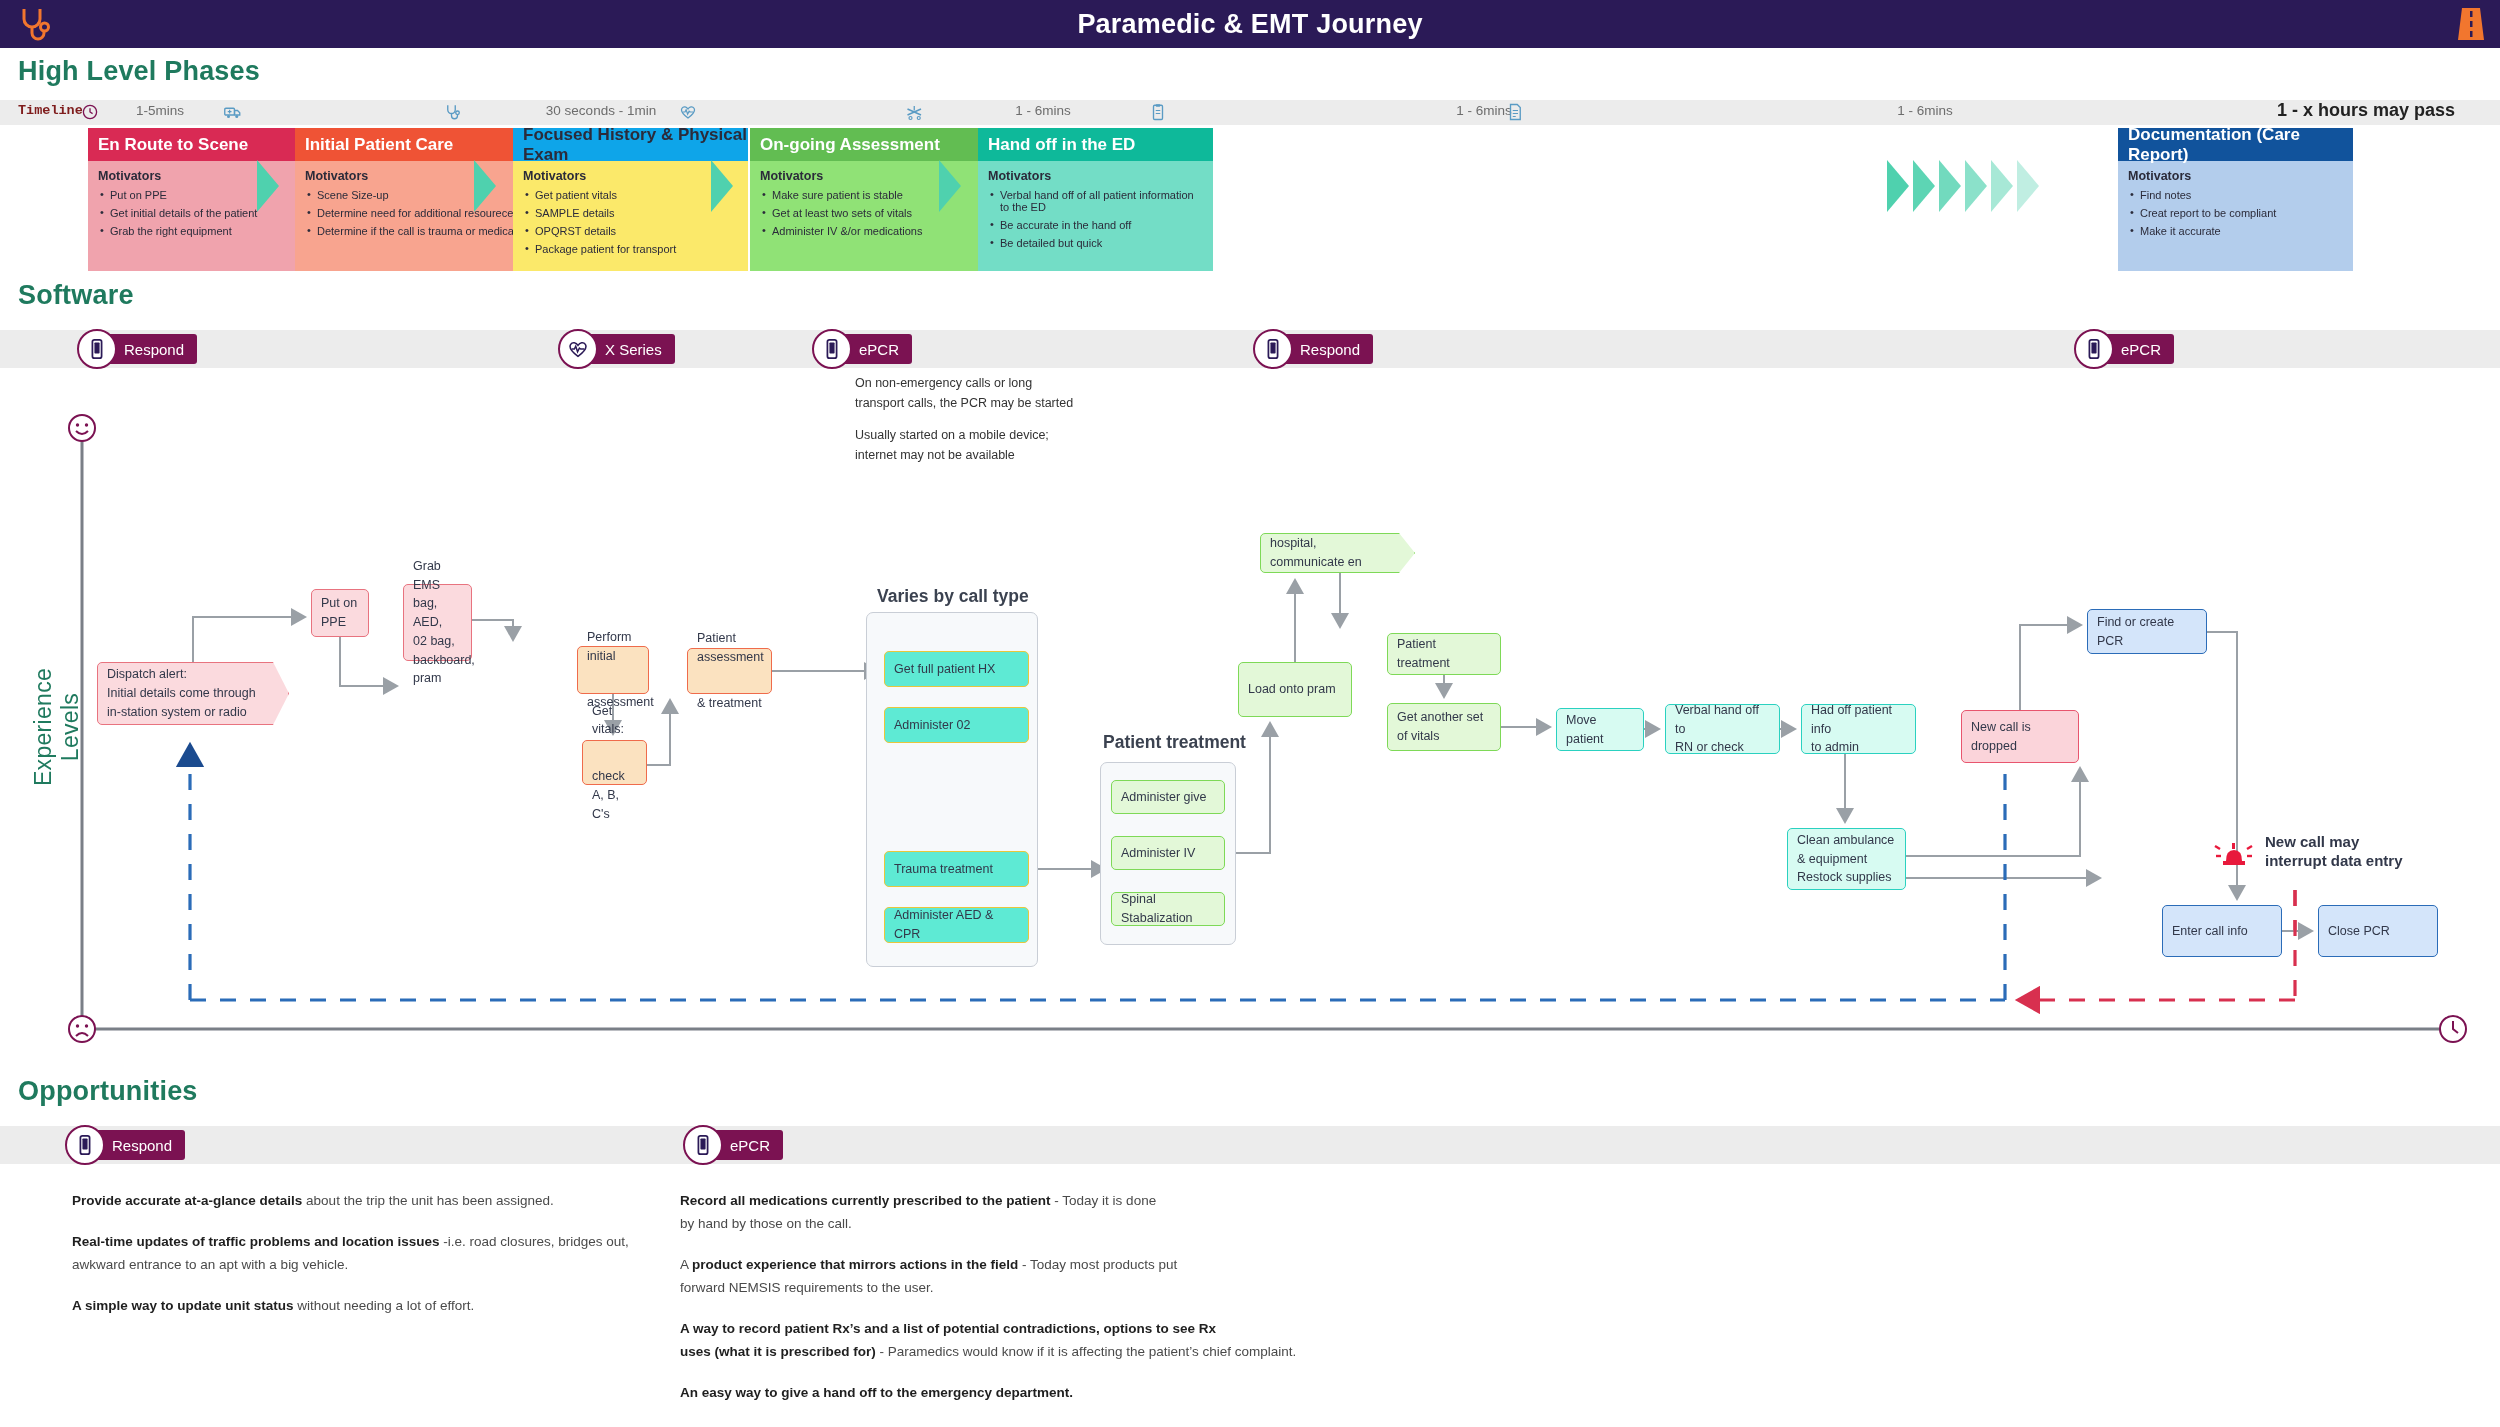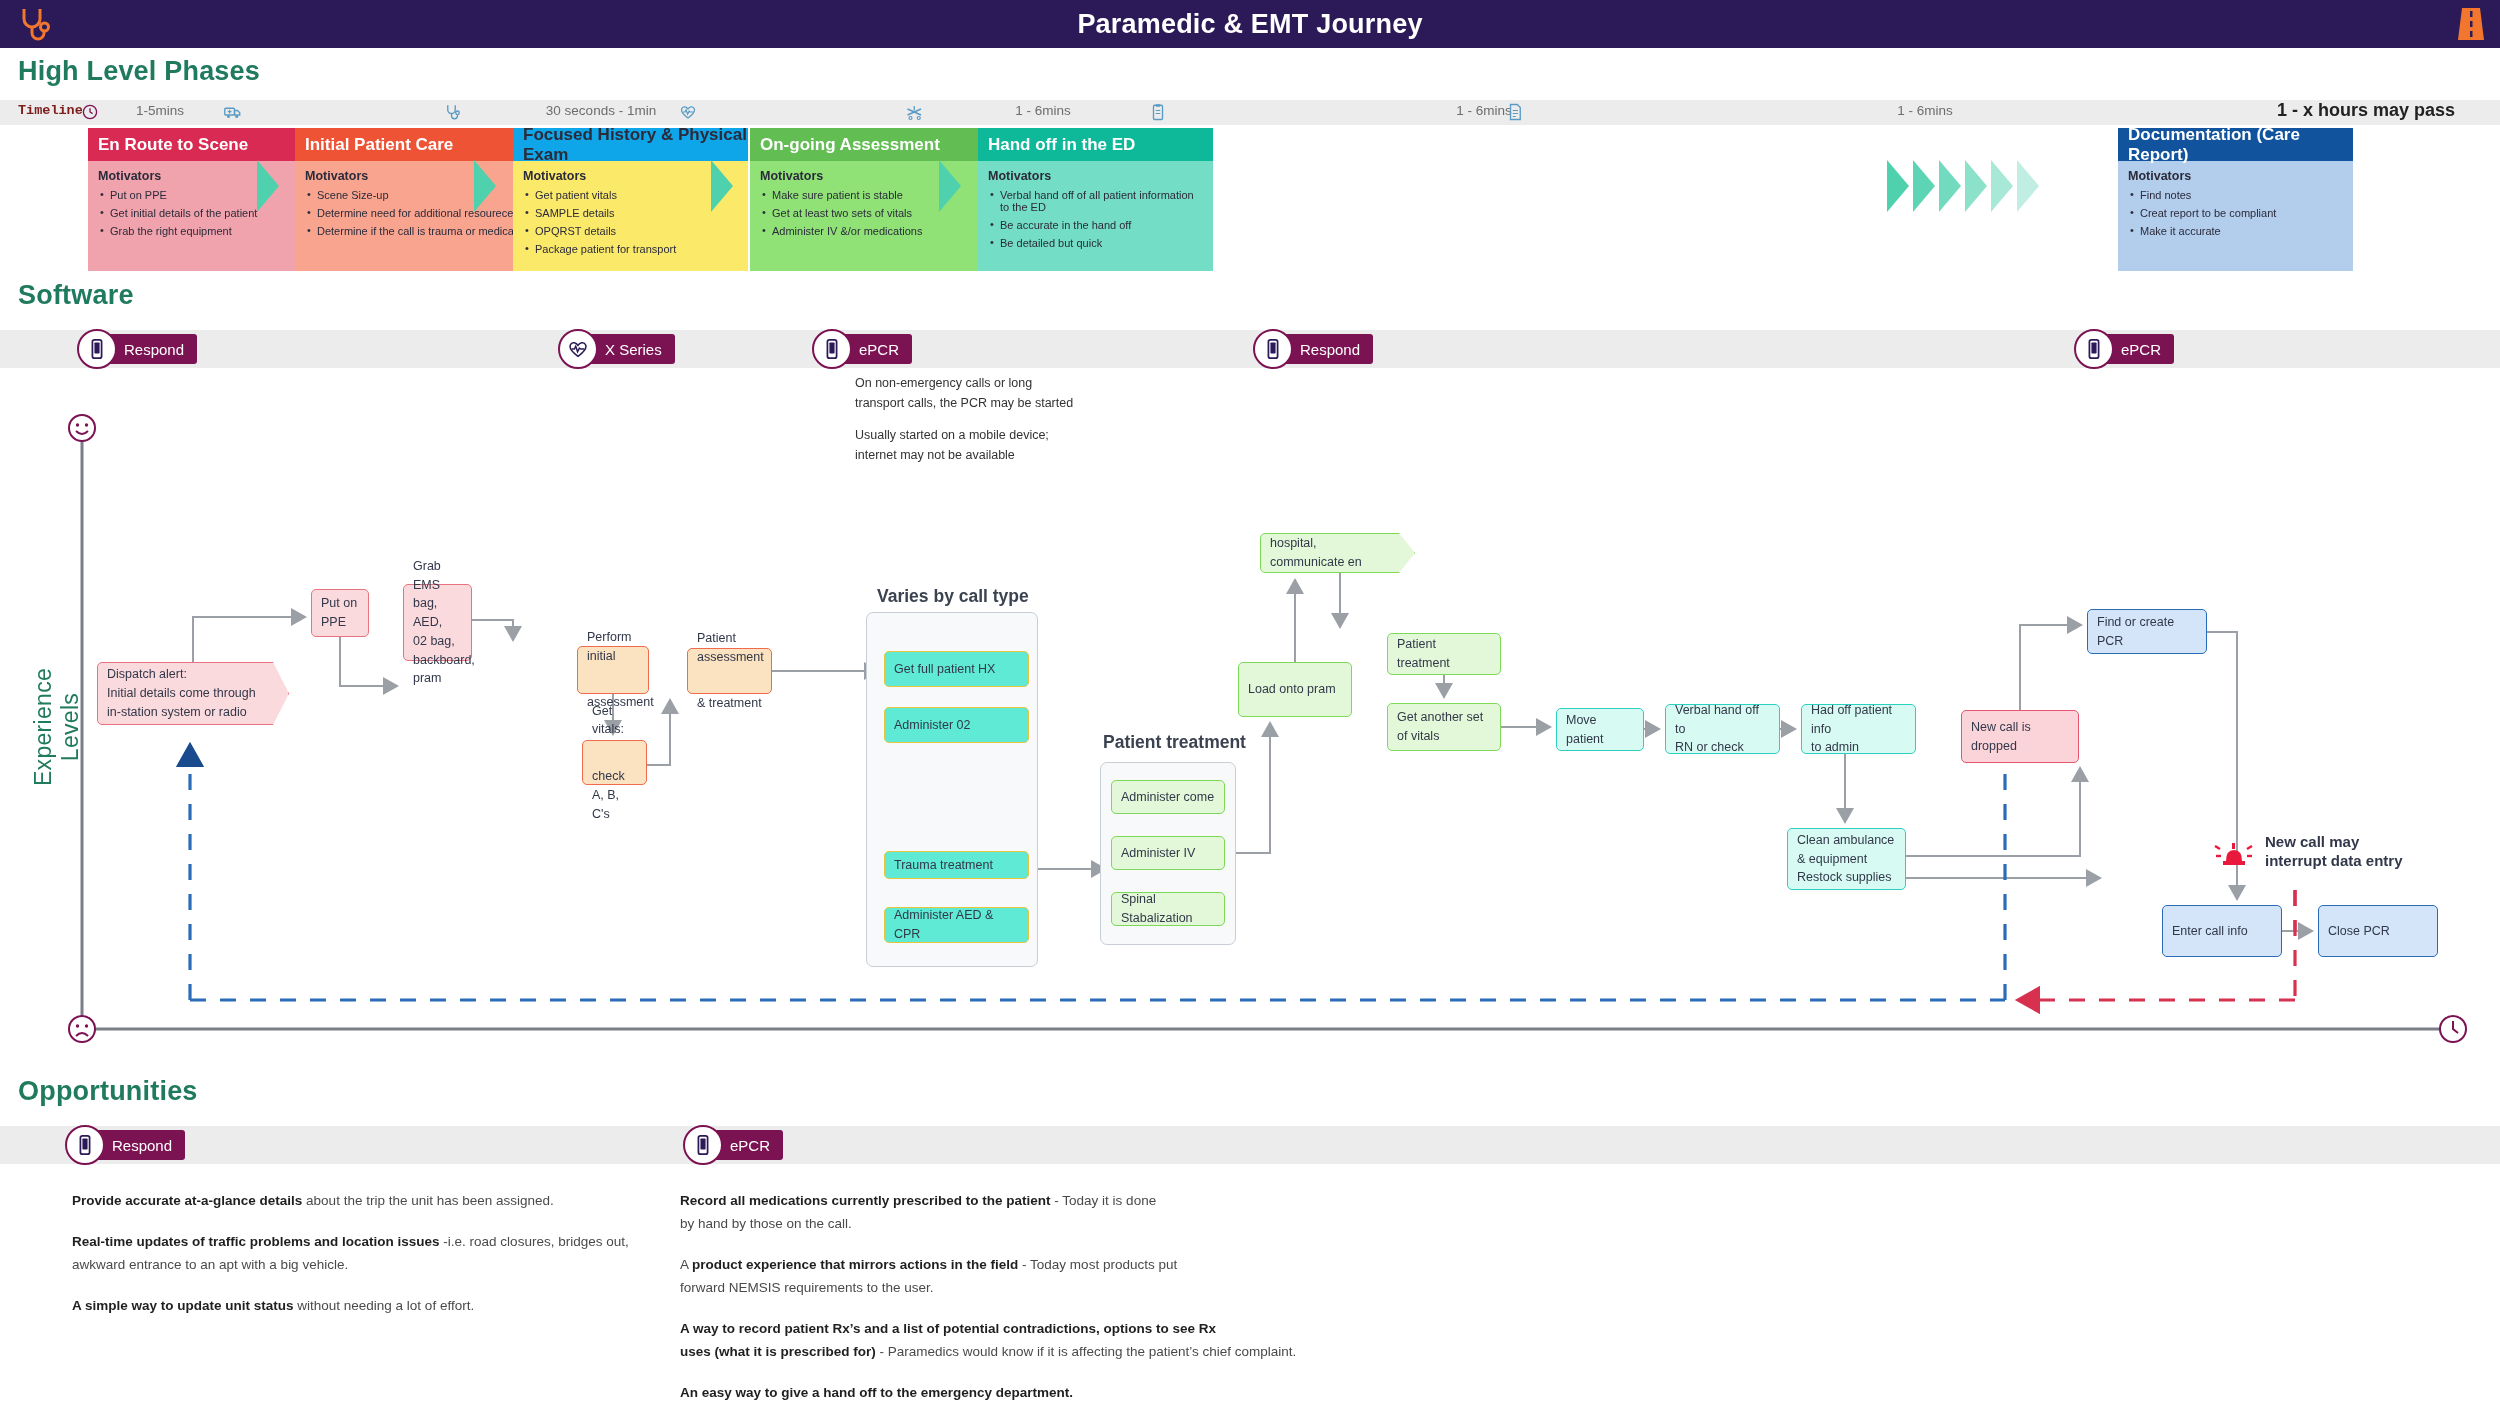--- a/index.html
+++ b/index.html
@@ -476,28 +476,28 @@
     <div class="box box-orange" style="left: 687px; top: 648px; width: 85px; height: 46px;">
       <div>Patient assessment</div>
       <div>&amp; treatment</div>
     </div>
     <div class="box box-yellow" style="left: 884px; top: 651px; width: 145px; height: 36px;">
       <div>Get full patient HX</div>
     </div>
     <div class="box box-yellow" style="left: 884px; top: 707px; width: 145px; height: 36px;">
       <div>Administer 02</div>
     </div>
-    <div class="box box-yellow" style="left: 884px; top: 851px; width: 145px; height: 28px;">
+    <div class="box box-yellow" style="left: 884px; top: 851px; width: 145px; height: 36px;">
       <div>Trauma treatment</div>
     </div>
     <div class="box box-yellow" style="left: 884px; top: 907px; width: 145px; height: 36px;">
       <div>Administer AED &amp; CPR</div>
     </div>
     <div class="box box-green" style="left: 1111px; top: 780px; width: 114px; height: 34px;">
-      <div>Administer come</div>
+      <div>Administer give</div>
     </div>
     <div class="box box-green" style="left: 1111px; top: 836px; width: 114px; height: 34px;">
       <div>Administer IV</div>
     </div>
     <div class="box box-green" style="left: 1111px; top: 892px; width: 114px; height: 34px;">
       <div>Spinal Stabalization</div>
     </div>
     <div class="box box-green" style="left: 1238px; top: 662px; width: 114px; height: 55px;">
       <div>Load onto pram</div>
     </div>

